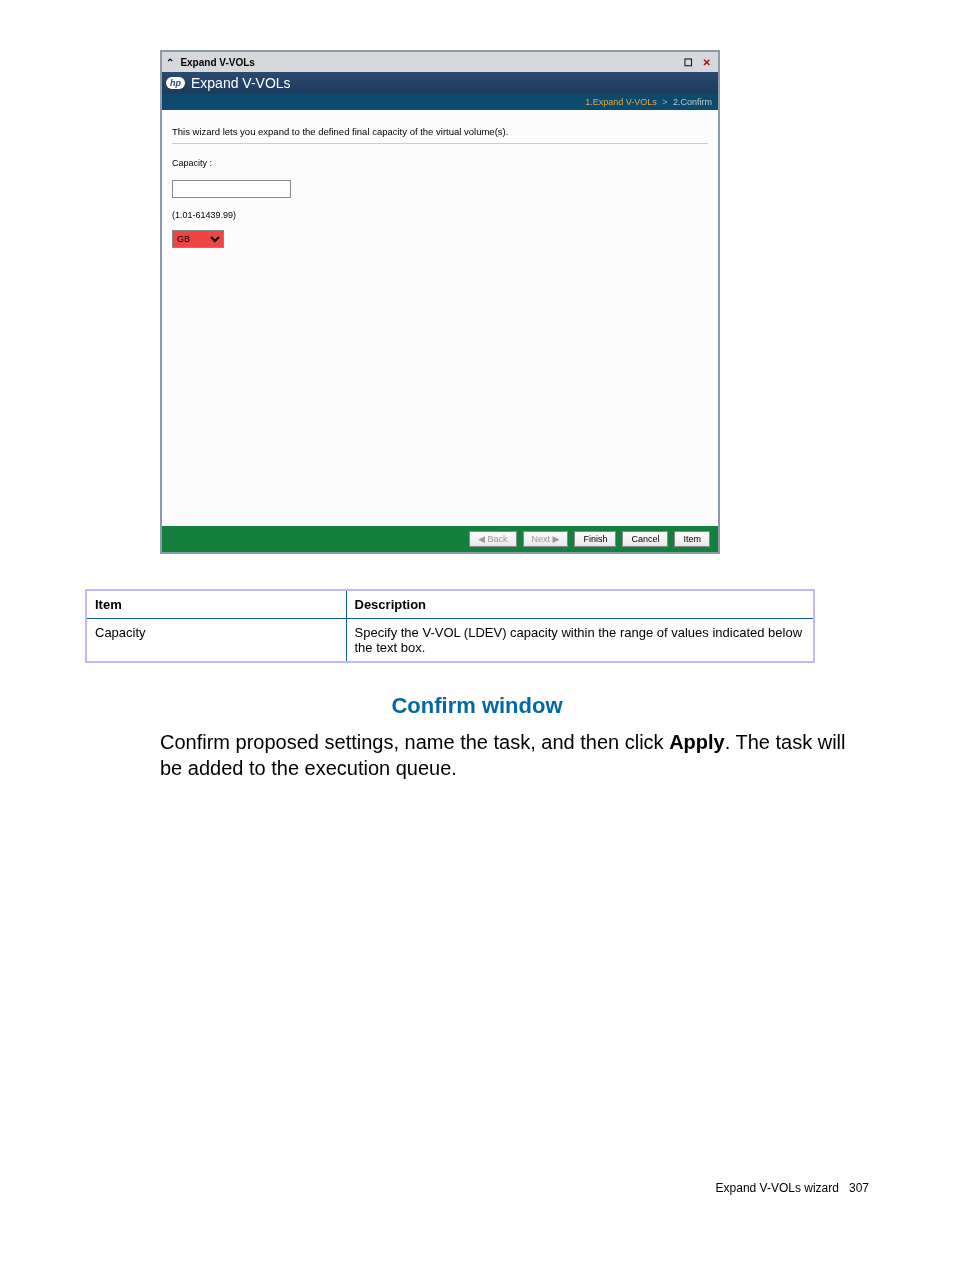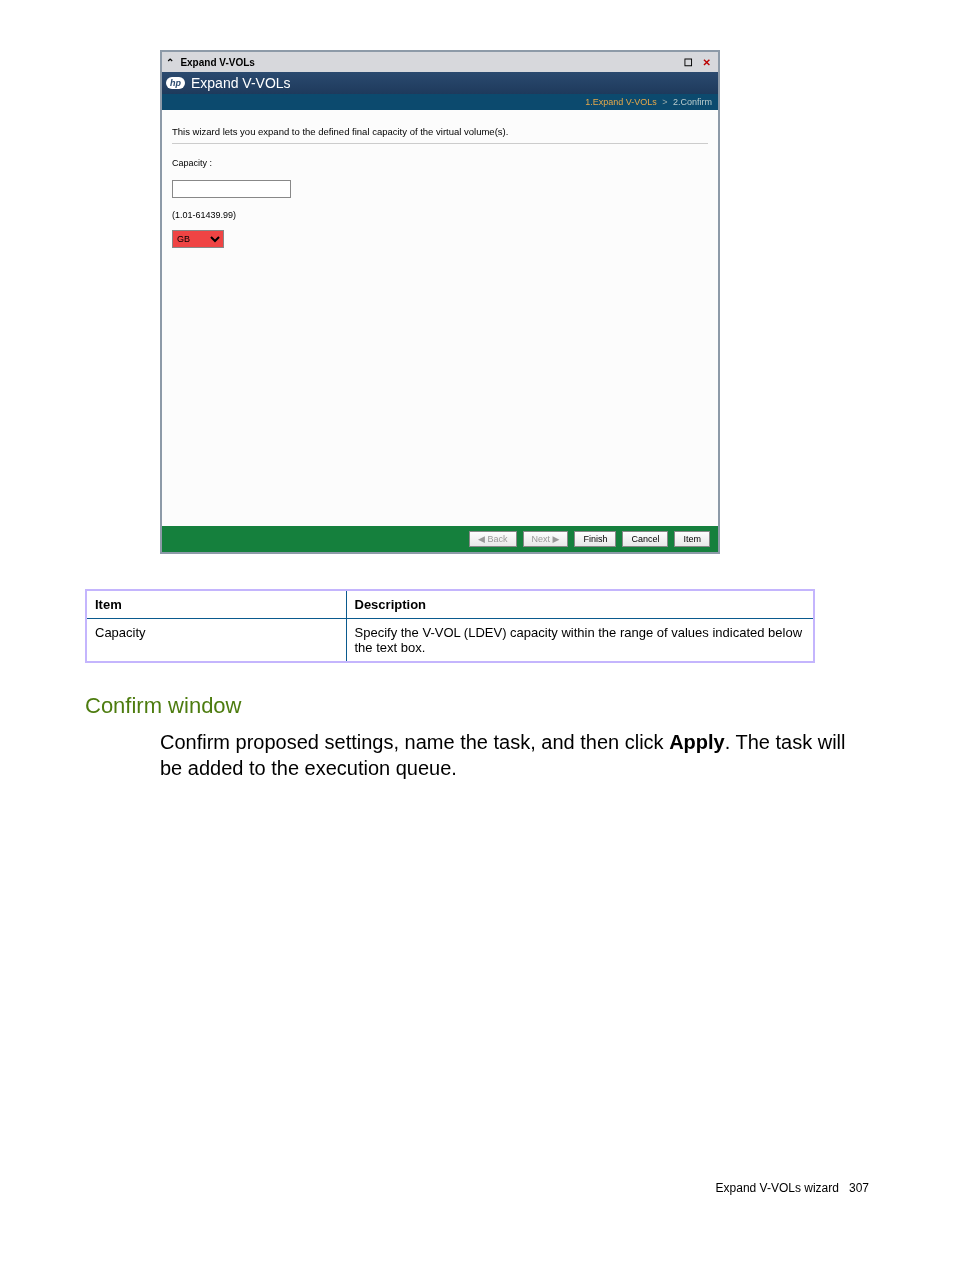--- a/index.html
+++ b/index.html
@@ -105,24 +105,25 @@
   }
   table.desc-table th, table.desc-table td {
     border:1px solid #0a5a8e;
     padding:6px 8px;
     text-align:left;
     vertical-align:top;
   }
   table.desc-table th { font-weight:bold; }
   table.desc-table .col-item { width:260px; }
   h2.section {
-    color:#4d7c0f;
-    font-weight:normal;
+    color:#0369a1;
+    font-weight:bold;
     font-size:22px;
     margin-bottom:10px;
+    text-align:center;
   }
   p.section-text {
     font-size:20px;
     margin-left:75px;
     line-height:1.3;
     margin-bottom:400px;
   }
   .footer {
     font-size:12px;
     text-align:right;

